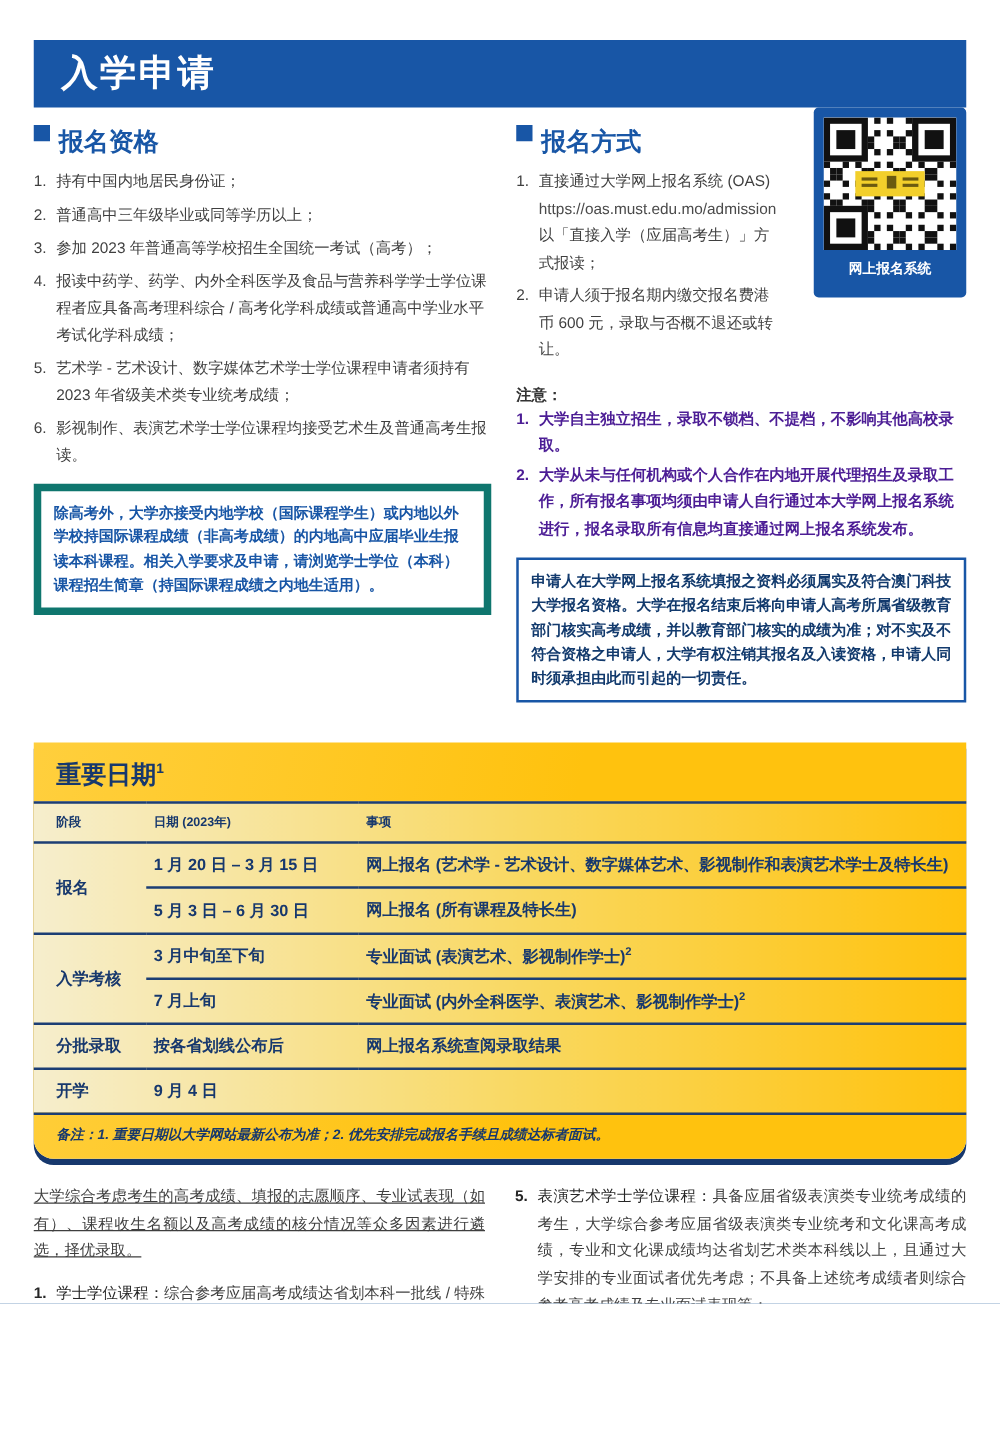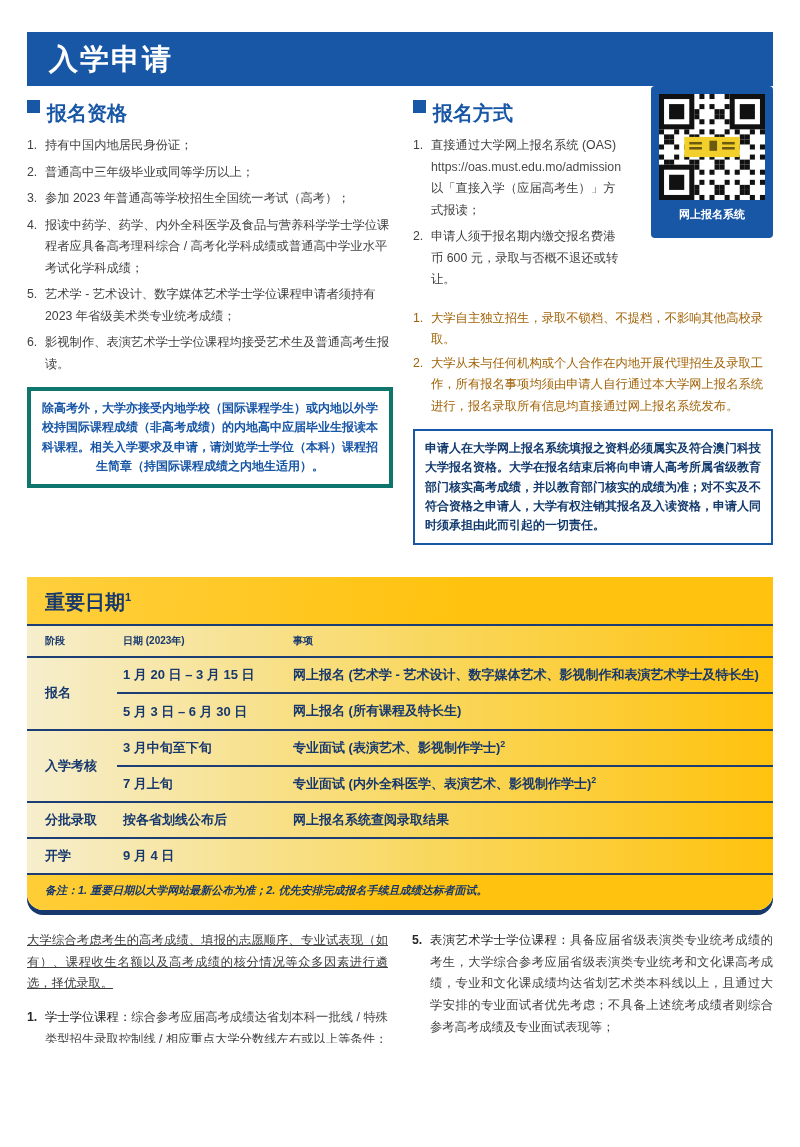--- a/index.html
+++ b/index.html
@@ -23,37 +23,37 @@
   .top { display:flex; gap:20px; }
   .col-l { flex:0 0 366px; }
   .col-r { flex:1; }
 
   .body-txt { color:#3f3f3f; font-size:12.3px; line-height:1.75; }
   ol.plain { list-style:none; counter-reset:li; }
   ol.plain > li { counter-increment:li; position:relative; padding-left:18px; margin-bottom:5px; }
   ol.plain > li::before { content:counter(li) "."; position:absolute; left:0; top:0; }
   ol.start4 { counter-reset:li 4; }
 
-  .note-box { border:4px solid #0f766e; color:#1856a6; font-weight:bold;
-              font-size:12px; line-height:1.6; padding:8px 10px; margin-top:12px;text-align:center; }
+  .note-box { border:6px solid #0f766e; color:#1856a6; font-weight:bold;
+              font-size:12px; line-height:1.6; padding:8px 10px; margin-top:12px; }
   .warn-box { border:2px solid #1856a6; color:#123a6d; font-weight:bold;
               font-size:12px; line-height:1.6; padding:8px 10px; margin-top:12px; }
 
   
   .app-row { display:flex; gap:28px; }
   .app-txt { flex:1; }
   .url { color:#4a4a4a; }
   .qr-box { flex:0 0 122px; background:#1856a6; border-radius:4px; padding:8px 8px 6px 8px;
             height:152px; text-align:center; }
   .qr-inner { background:#ffffff; width:106px; height:106px; margin:0 auto; position:relative; }
   .qr-label { color:#ffffff; font-size:11px; font-weight:bold; margin-top:7px; }
 
   .notice { margin-top:12px; }
   .notice .n-h { font-weight:bold; color:#333333; font-size:12.3px; }
-  .notice ol.plain > li { font-weight:normal; color:#a16207; margin-bottom:2px; }
+  .notice ol.plain > li { font-weight:bold; color:#4c1d95; margin-bottom:2px; }
 
   
   .dates { margin-top:32px; background:linear-gradient(100deg,#ffcf3d 0%,#ffc20e 55%);
            border-radius:0 0 16px 16px; box-shadow:0 5px 0 #17386d; }
   .dates-title { color:#17386d; font-weight:bold; font-size:20px; padding:12px 18px 8px 18px; }
   .dates-title sup { font-size:11px; }
   table.dt { width:100%; border-collapse:collapse;
              background:linear-gradient(90deg,#f6eecd 0%,#f9d75c 55%,#ffc20e 100%); }
   table.dt td, table.dt th { color:#17386d; font-weight:bold; font-size:13px; text-align:left;
              padding:8px 6px; vertical-align:middle; }
@@ -234,20 +234,21 @@
                   <rect x="40" y="37" width="6" height="8" fill="#6b5a10"></rect>
                   <rect x="50" y="38" width="10" height="2" fill="#6b5a10"></rect>
                   <rect x="50" y="42" width="10" height="2" fill="#6b5a10"></rect>
                 </svg>
             </div>
             <div class="qr-label">网上报名系统</div>
           </div>
         </div>
 
         <div class="notice">
+          <div class="n-h">注意：</div>
           <ol class="plain body-txt">
             <li>大学自主独立招生，录取不锁档、不提档，不影响其他高校录取。</li>
             <li>大学从未与任何机构或个人合作在内地开展代理招生及录取工作，所有报名事项均须由申请人自行通过本大学网上报名系统进行，报名录取所有信息均直接通过网上报名系统发布。</li>
           </ol>
         </div>
 
         <div class="warn-box">申请人在大学网上报名系统填报之资料必须属实及符合澳门科技大学报名资格。大学在报名结束后将向申请人高考所属省级教育部门核实高考成绩，并以教育部门核实的成绩为准；对不实及不符合资格之申请人，大学有权注销其报名及入读资格，申请人同时须承担由此而引起的一切责任。</div>
       </div>
     </div>
 

